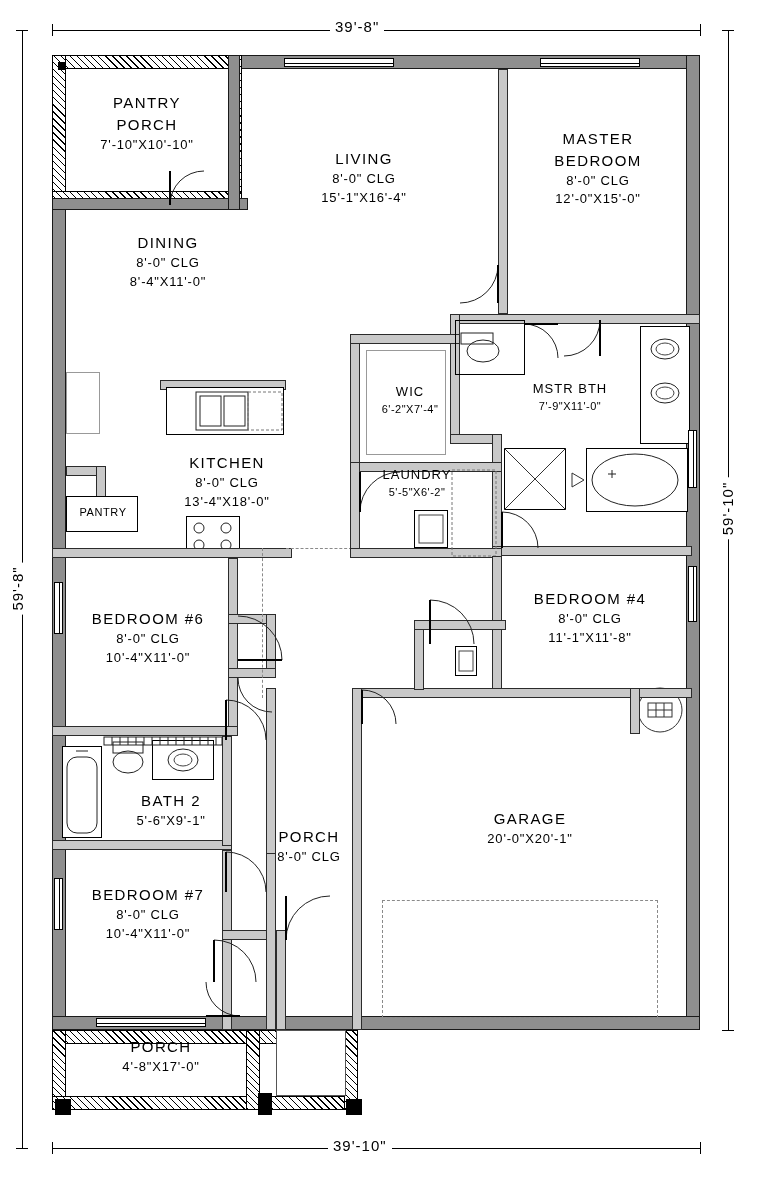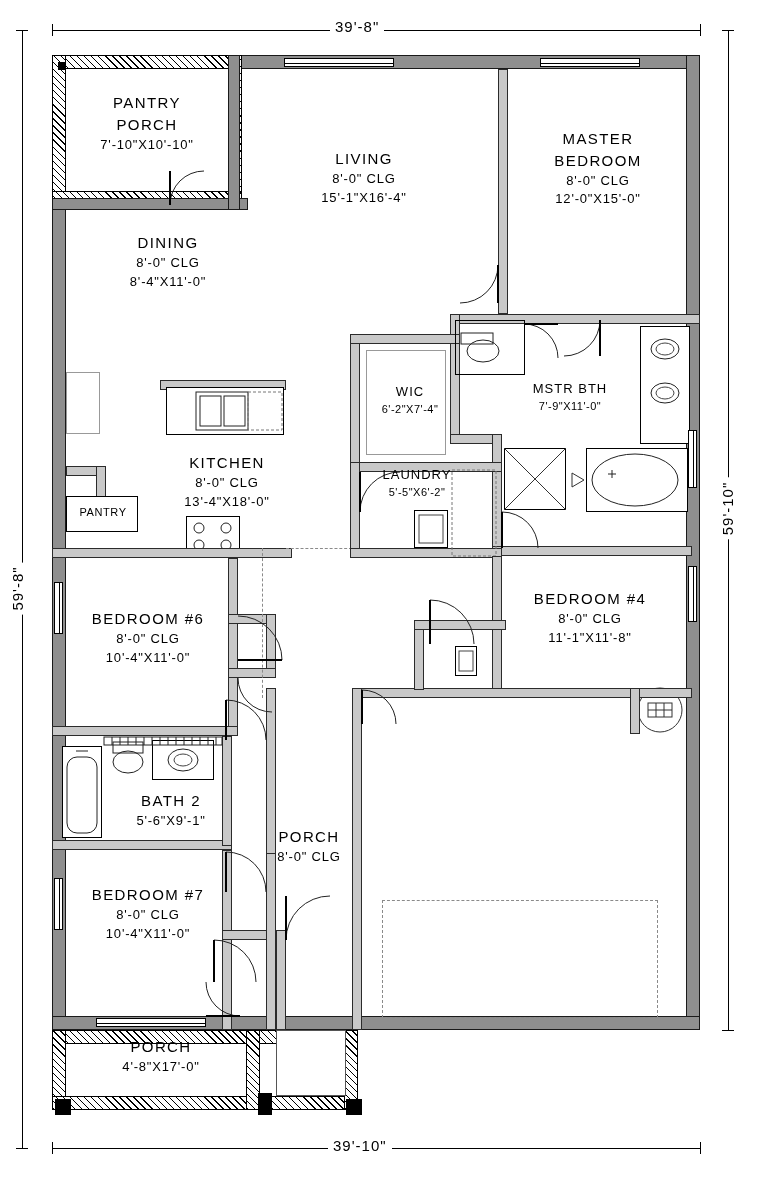--- a/index.html
+++ b/index.html
@@ -483,19 +483,23 @@
     <div class="name">PORCH</div>
     <div class="sub">8'-0" CLG</div>
   </div>
 
   <div class="room" style="left:68px; top:884px; width:160px;">
     <div class="name">BEDROOM #7</div>
     <div class="sub">8'-0" CLG</div>
     <div class="sub">10'-4"X11'-0"</div>
   </div>
 
+  <div class="room" style="left:450px; top:808px; width:160px;">
+    <div class="name">GARAGE</div>
+    <div class="sub">20'-0"X20'-1"</div>
+  </div>
 
   <div class="room" style="left:96px; top:1036px; width:130px;">
     <div class="name">PORCH</div>
     <div class="sub">4'-8"X17'-0"</div>
   </div>
 
 </div>
 
 </body></html>

